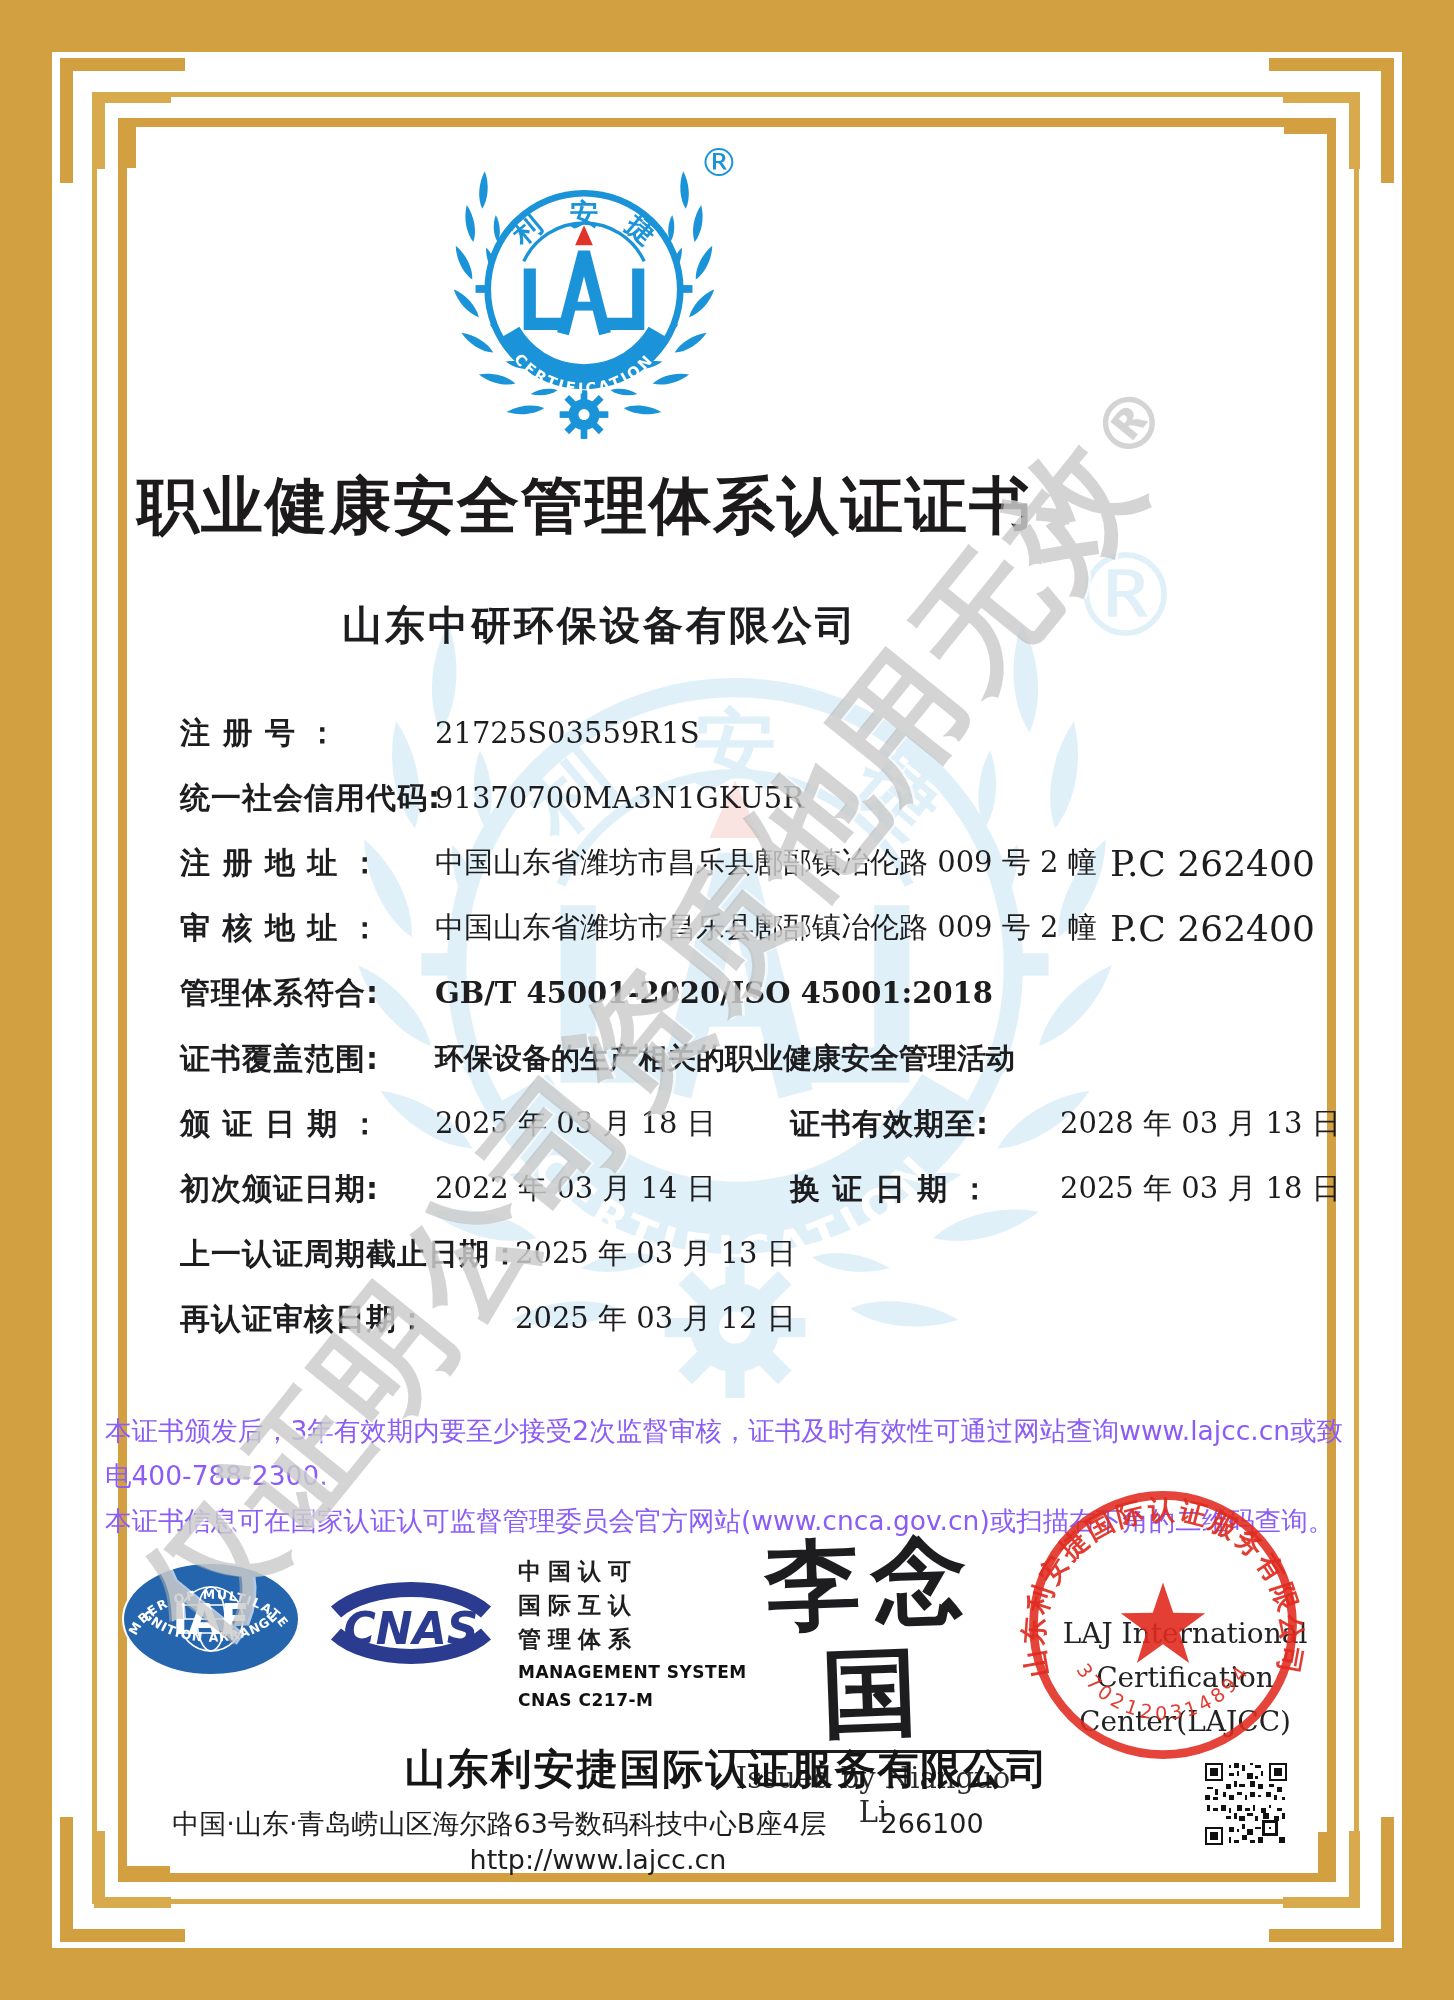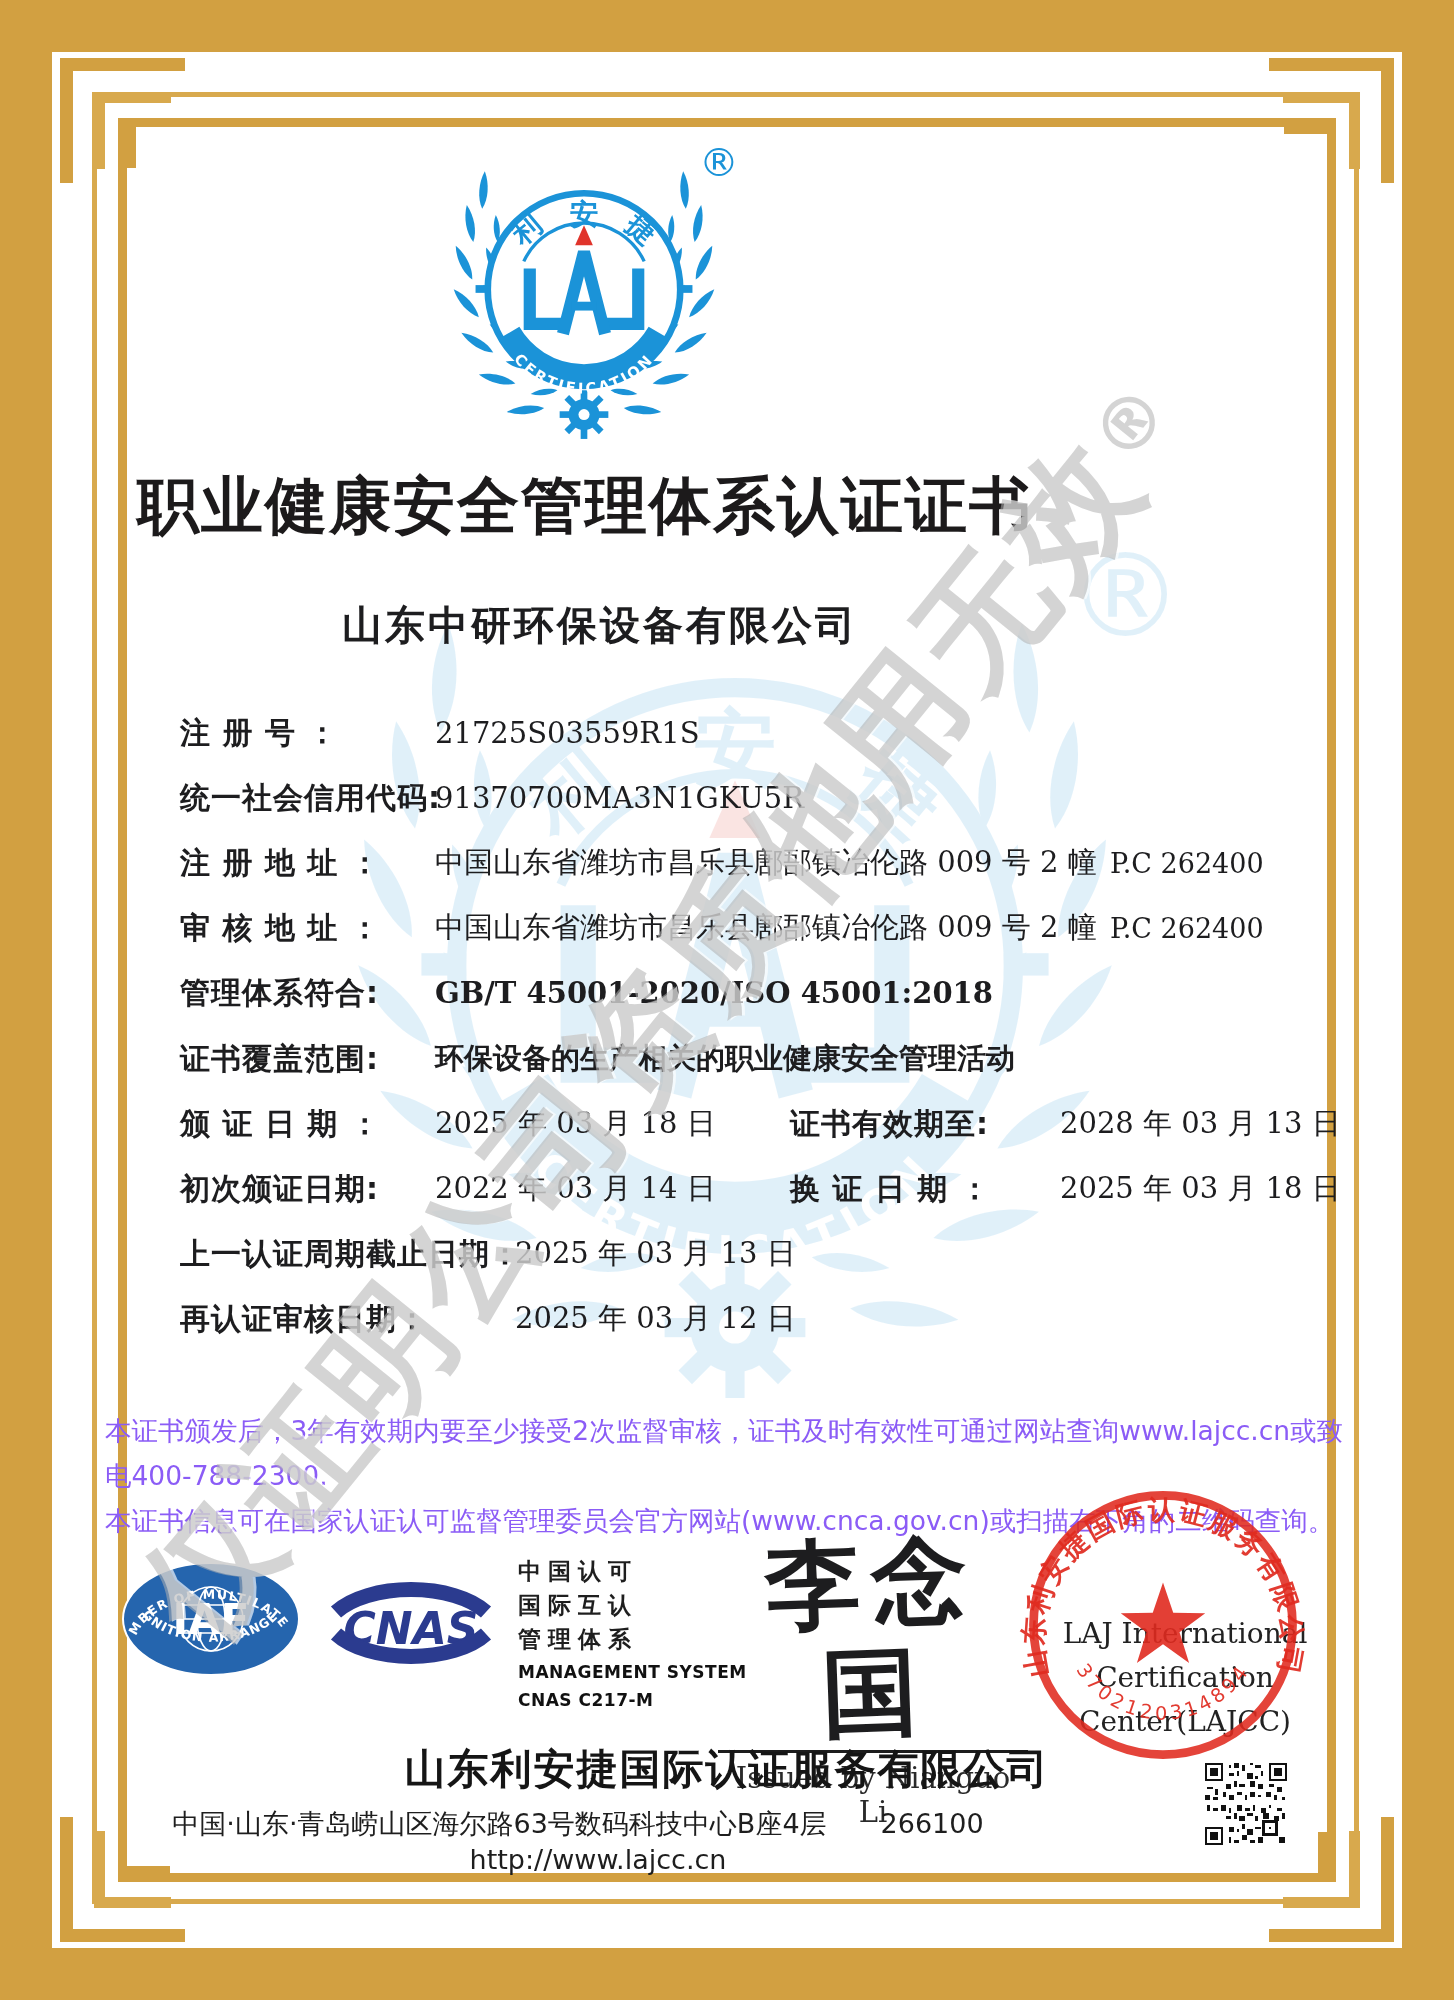--- a/index.html
+++ b/index.html
@@ -35,21 +35,21 @@
          font-size:62px;font-weight:900;letter-spacing:2px;color:#1c1a1b;}
   .company{position:absolute;left:0;top:598px;width:1200px;text-align:center;z-index:2;
            font-family:"DejaVu Serif","Liberation Serif",serif;font-size:40px;font-weight:600;letter-spacing:3px;}
   
   .fields{position:absolute;left:180px;top:700px;width:1190px;z-index:2;}
   .row{position:relative;height:65.2px;}
   .row span{position:absolute;top:50%;transform:translateY(-50%);white-space:nowrap;}
   .lbl{left:0;font-weight:bold;font-size:30px;letter-spacing:1px;}
   .val{left:255px;font-family:"DejaVu Serif","Liberation Serif",serif;font-size:29px;}
   .val.b{font-weight:bold;font-family:"DejaVu Serif","Liberation Serif",serif;}
-  .extra{left:930px;font-family:"DejaVu Serif","Liberation Serif",serif;font-size:27px;}
+  .extra{left:930px;font-family:"DejaVu Serif","Liberation Serif",serif;font-size:36px;}
   .lbl2{left:610px;font-weight:bold;font-size:30px;letter-spacing:1px;}
   .val2{left:880px;font-family:"DejaVu Serif","Liberation Serif",serif;font-size:29px;}
   .row-wide .val{left:335px;}
   
   .notice{position:absolute;left:105px;top:1408px;width:1248px;z-index:2;font-size:26.5px;line-height:45px;color:#8b5cf6;}
   
   .iaf{position:absolute;left:116px;top:1556px;z-index:2;}
   .cnas{position:absolute;left:328px;top:1566px;z-index:2;}
   .accred{position:absolute;left:518px;top:1554px;z-index:2;}
   .accred .zh{font-size:23px;font-weight:bold;letter-spacing:7px;line-height:34px;color:#1e1e1e;}

